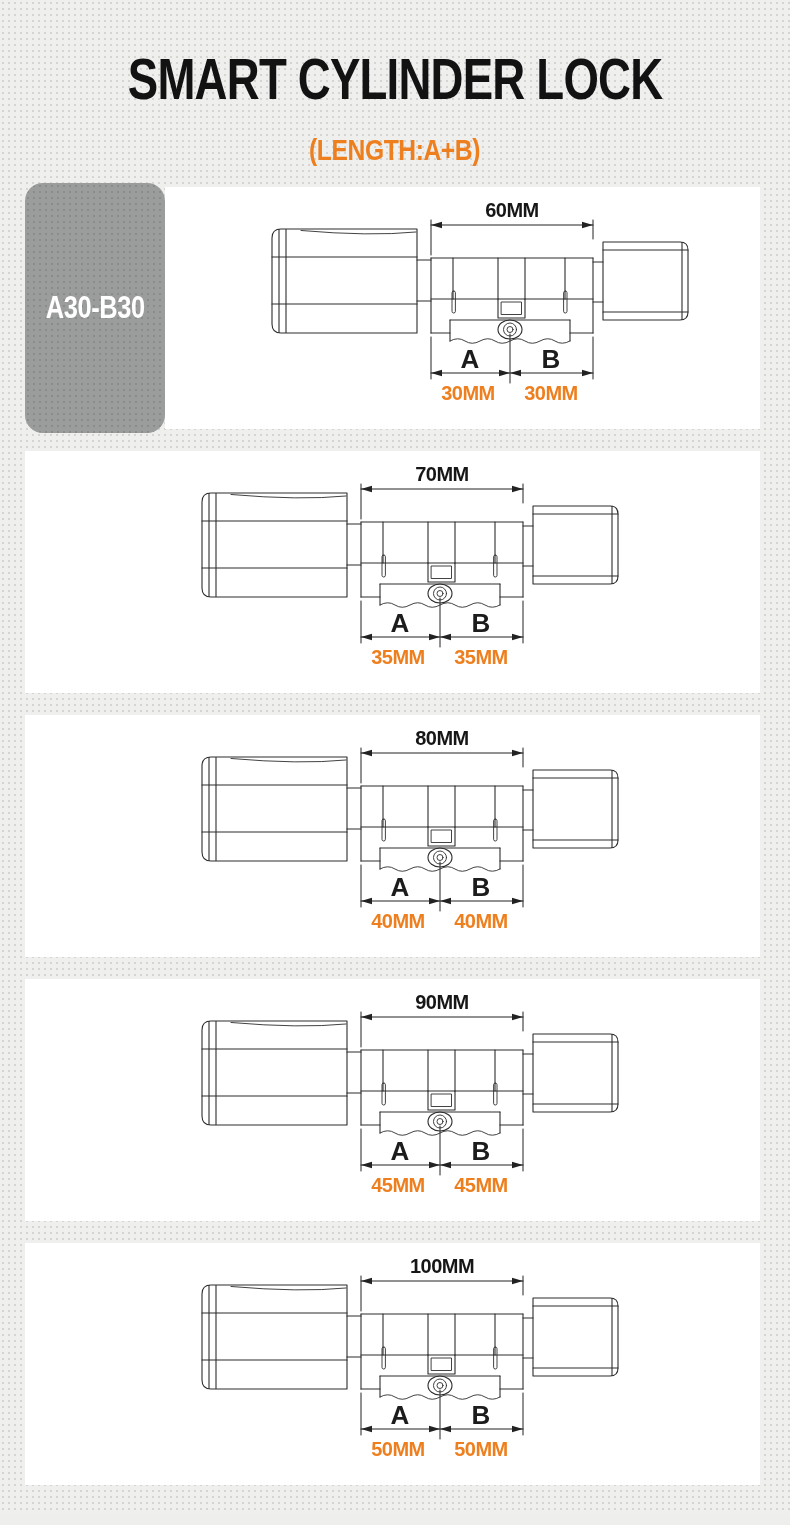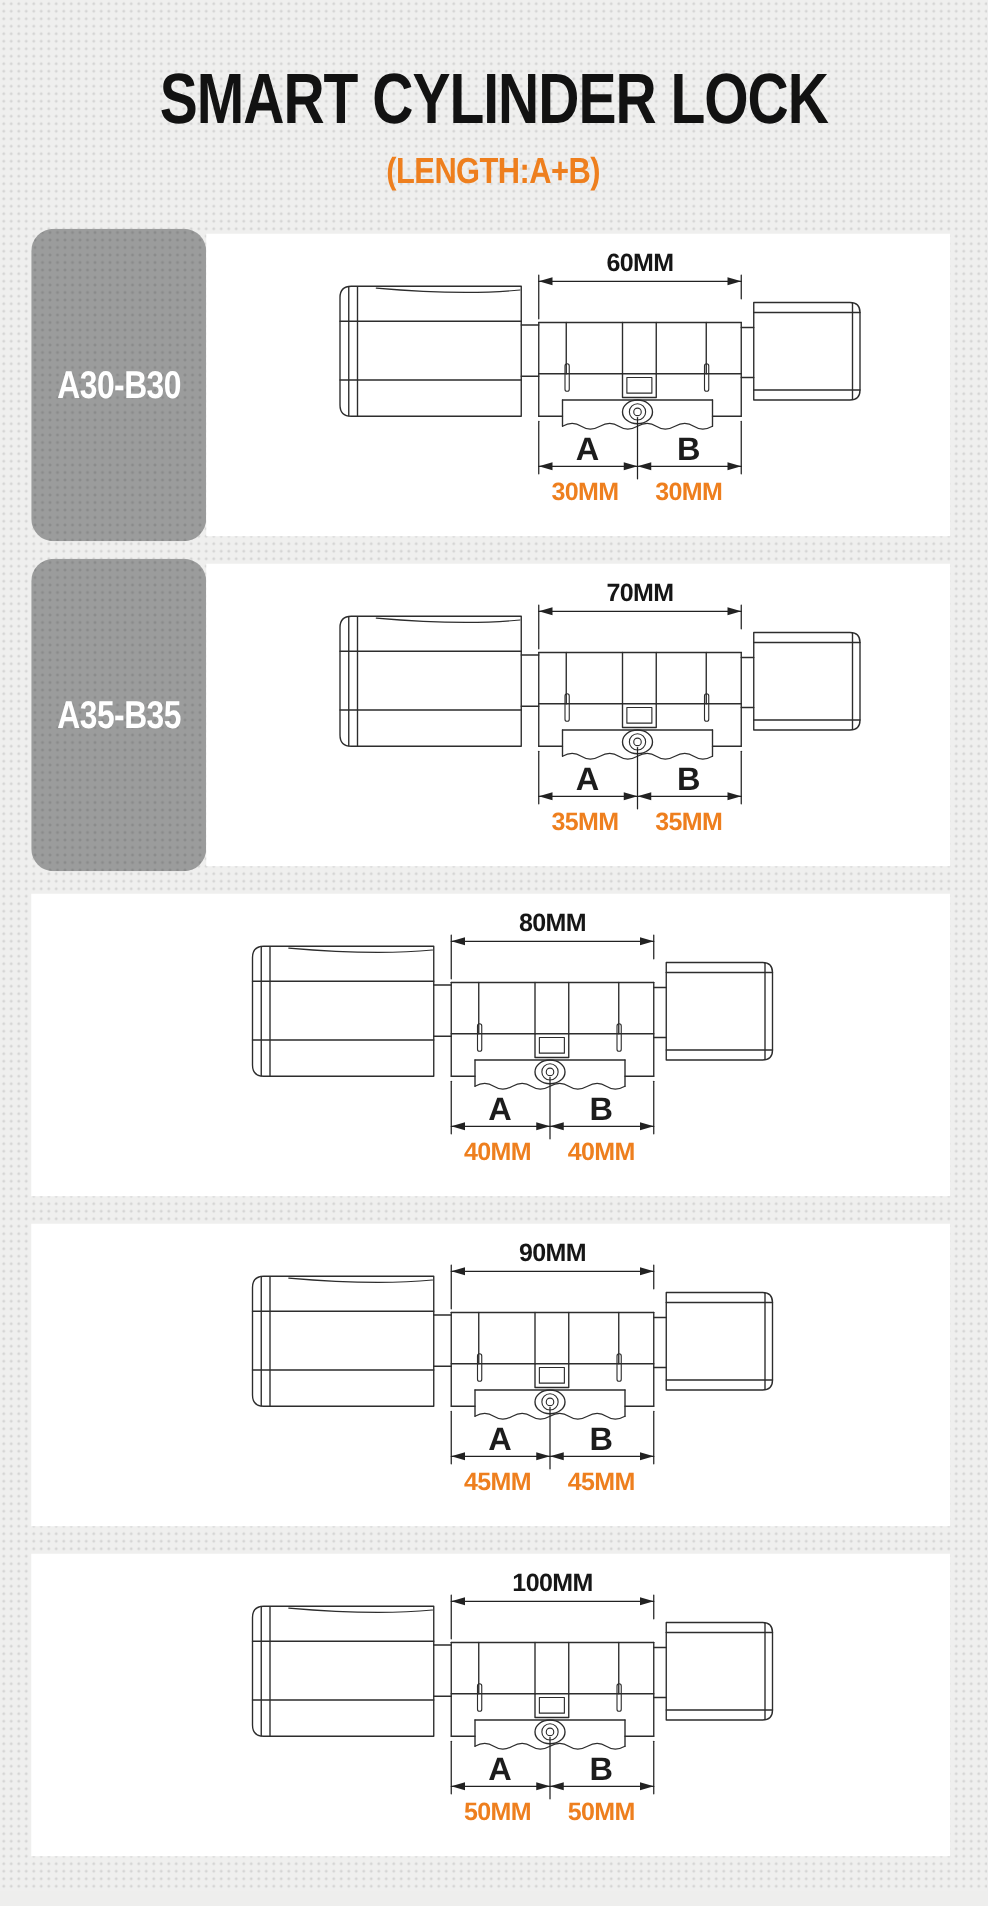--- a/index.html
+++ b/index.html
@@ -13,21 +13,21 @@
     background-size:6px 6px;
     font-family:"Liberation Sans", sans-serif;
   }
   .header { height:183px; text-align:center; padding-top:46px; }
   .title {
     display:inline-block;
     font-size:57px; font-weight:800; color:#121212;
     letter-spacing:-1px; white-space:nowrap;
     transform:scaleX(0.8); transform-origin:center;
   }
-  .subtitle-wrap { margin-top:9px; }
+  .subtitle-wrap { margin-top:22px; }
   .subtitle {
     display:inline-block;
     font-size:29px; font-weight:800; color:#ee7f1e;
     letter-spacing:-0.5px; white-space:nowrap;
     transform:scaleX(0.85); transform-origin:center;
   }
   .rows { margin:0 30px 0 25px; }
   .row { display:flex; height:250px; margin-bottom:14px; }
   .row-sidebar {
     width:140px; flex:0 0 140px;
@@ -146,23 +146,20 @@
           <text class="t-total" x="347" y="30">60MM</text>
           <text class="t-ab" x="305" y="181">A</text>
           <text class="t-ab" x="386" y="181">B</text>
           <text class="t-mm" x="303" y="213">30MM</text>
           <text class="t-mm" x="386" y="213">30MM</text>
         </svg>
       </div>
     </section>
 
     <section class="row">
-      <div class="row-sidebar">
-        <span class="row-label">A35-B35</span>
-      </div>
       <div class="row-panel">
         <svg viewBox="0 0 595 242">
           <use href="#lock-drawing" xlink:href="#lock-drawing"></use>
           <text class="t-total" x="347" y="30">70MM</text>
           <text class="t-ab" x="305" y="181">A</text>
           <text class="t-ab" x="386" y="181">B</text>
           <text class="t-mm" x="303" y="213">35MM</text>
           <text class="t-mm" x="386" y="213">35MM</text>
         </svg>
       </div>

